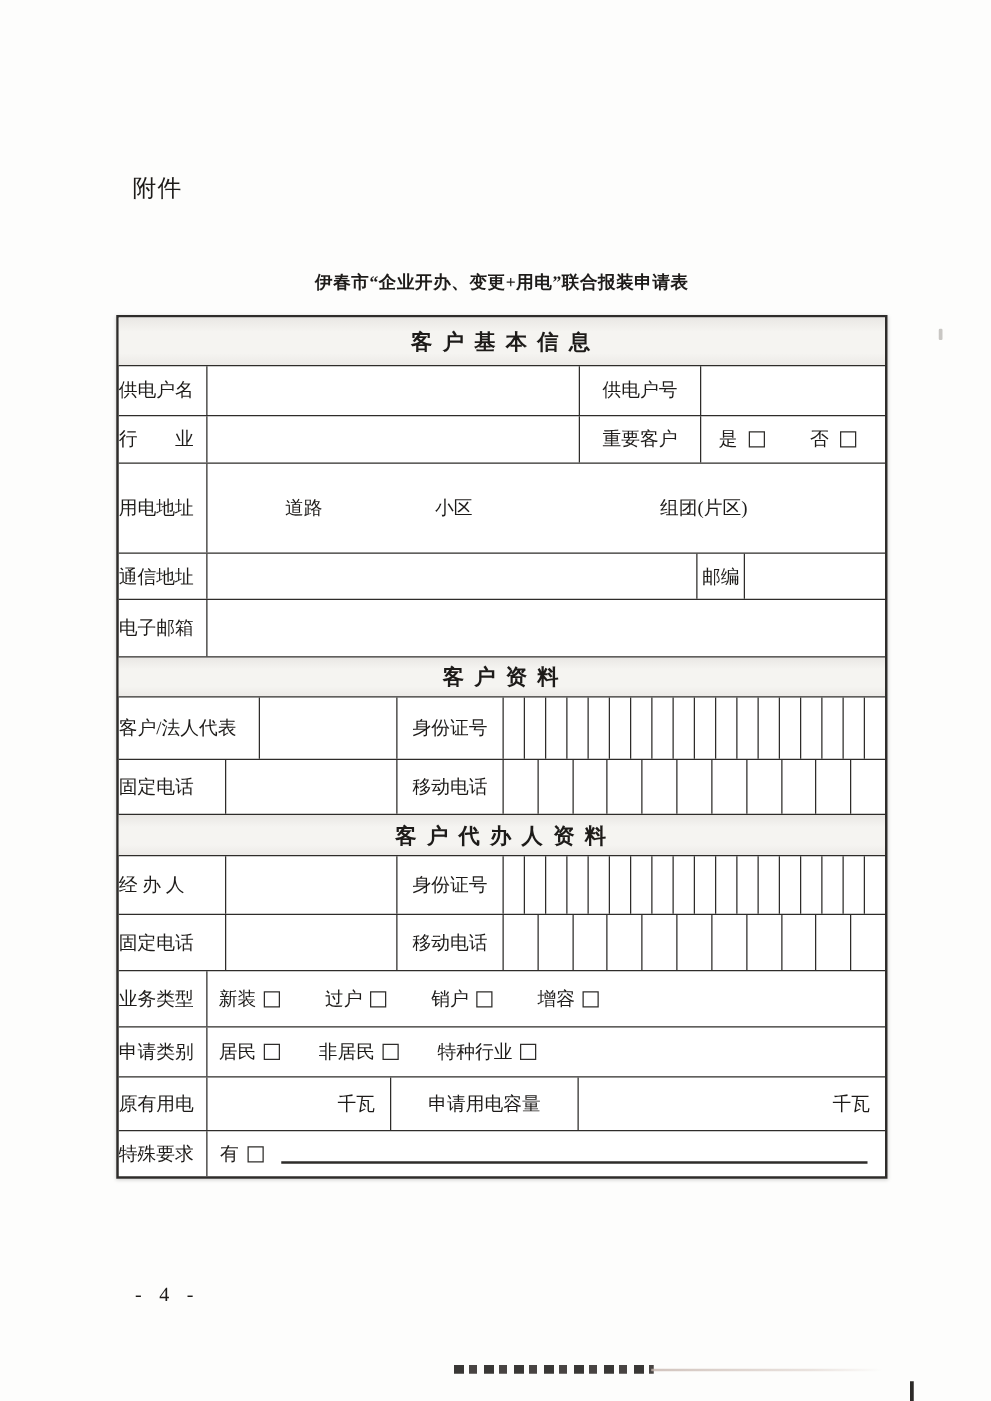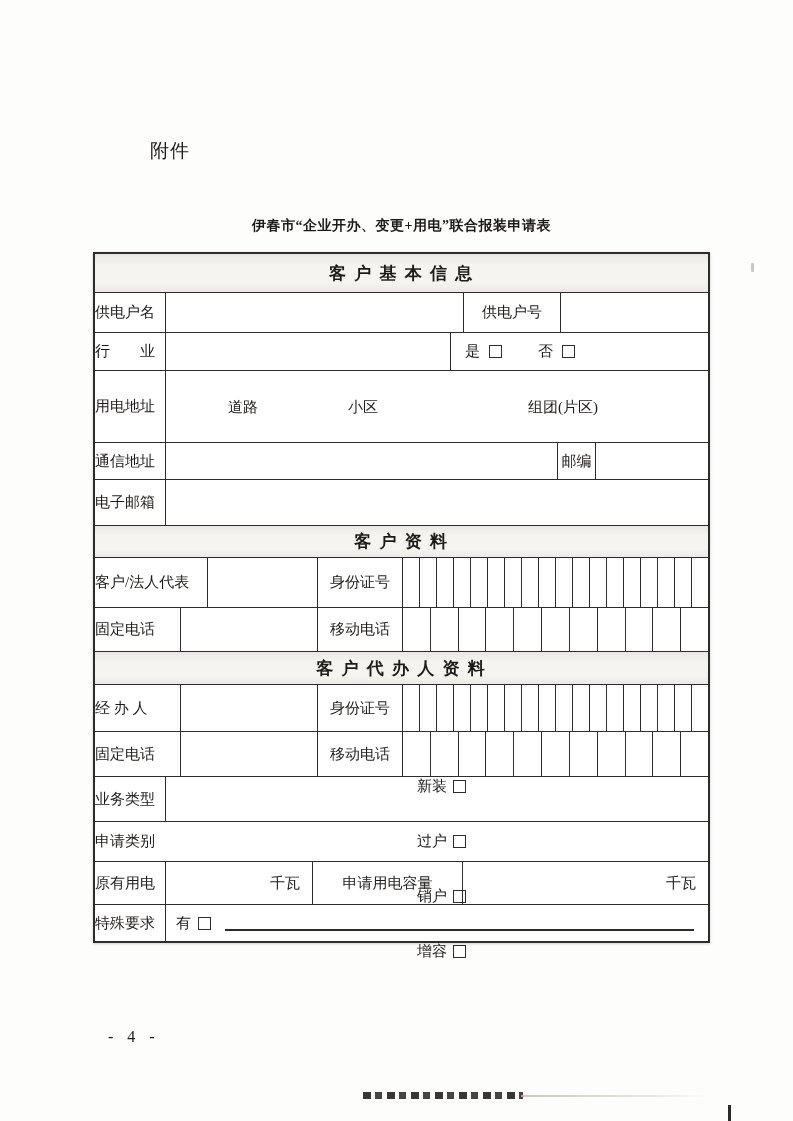--- a/index.html
+++ b/index.html
@@ -8,21 +8,21 @@
     --thick:2px solid var(--line);
   }
   *{box-sizing:border-box;margin:0;padding:0;}
   html,body{background:#e9e9e9;}
   .page{
     position:relative;width:793px;height:1121px;margin:0 auto;
     background:#fdfdfc;overflow:hidden;
     font-family:"Liberation Serif", serif;
     color:#1d1b19;
   }
-  .attachment{position:absolute;top:138px;left:106px;font-size:19px;letter-spacing:1px;margin-left:44px;}
+  .attachment{position:absolute;top:138px;left:106px;font-size:19px;letter-spacing:1px;}
   .form-title{
     position:absolute;top:217px;left:93px;width:617px;
     text-align:center;font-size:14px;font-weight:bold;letter-spacing:.5px;
   }
   .form-table{
     position:absolute;top:252px;left:93px;width:617px;
     border:var(--thick);background:#fff;
     box-shadow:0 1px 3px rgba(0,0,0,.18);
     font-size:15px;
   }
@@ -44,21 +44,21 @@
   .h29{height:46px}.h32{height:32px}.h50{height:50px}.h44{height:44px}
   .h33{height:33px}.h47{height:47px}.h45{height:45px}.h43{height:43px}
   .w70{width:70px}.w285{width:285px}.w97{width:97px}.w112{width:112px}
   .w85{width:85px}.w124{width:124px}.w379{width:379px}.w38{width:38px}
   .w147{width:147px}.w150{width:150px}
   .cb{
     width:13px;height:13px;border:1.5px solid var(--line);
     display:inline-block;flex:0 0 auto;background:#fff;
   }
   .opt{display:flex;align-items:center;gap:6px;}
-  .opts{padding-left:9px;gap:36px;flex-direction:column;}
+  .opts{padding-left:9px;gap:36px;}
   .opts2{gap:31px;}
   .yn{padding-left:14px;gap:9px;}
   .yn .sp{width:18px;}
   
   .addr{flex-direction:column;align-items:stretch;}
   .addr .sub{position:relative;flex:1;}
   .addr .sub + .sub{border-top:var(--thin);}
   .addr .sub span{position:absolute;top:50%;transform:translateY(-50%);white-space:nowrap;}
   .a1{left:55px}.a2{left:182px}.a3{left:355px}
   .b1{left:62px}.b2{left:182px}.b3{left:362px}
@@ -101,20 +101,21 @@
     <div class="row h40">
       <div class="cell lab w70">供电户名</div>
       <div class="cell w285"></div>
       <div class="cell lab2 w97">供电户号</div>
       <div class="cell fill"></div>
     </div>
 
     <div class="row h38">
       <div class="cell lab w70">行　　业</div>
       <div class="cell w285"></div>
+      <div class="cell lab2 w97">重要客户</div>
       <div class="cell fill yn">
         <span>是</span>
         <span class="cb"></span>
         <span class="sp"></span>
         <span>否</span>
         <span class="cb"></span>
       </div>
     </div>
 
     <div class="row h72">
@@ -252,20 +253,34 @@
         </span>
         <span class="opt">
           <span>增容</span>
           <span class="cb"></span>
         </span>
       </div>
     </div>
 
     <div class="row h40">
       <div class="cell lab w70">申请类别</div>
+      <div class="cell fill opts opts2">
+        <span class="opt">
+          <span>居民</span>
+          <span class="cb"></span>
+        </span>
+        <span class="opt">
+          <span>非居民</span>
+          <span class="cb"></span>
+        </span>
+        <span class="opt">
+          <span>特种行业</span>
+          <span class="cb"></span>
+        </span>
+      </div>
     </div>
 
     <div class="row h43">
       <div class="cell lab w70">原有用电</div>
       <div class="cell w147 kw-right">
         <span>千瓦</span>
       </div>
       <div class="cell w150 cap-center">申请用电容量</div>
       <div class="cell fill kw-right">
         <span>千瓦</span>

